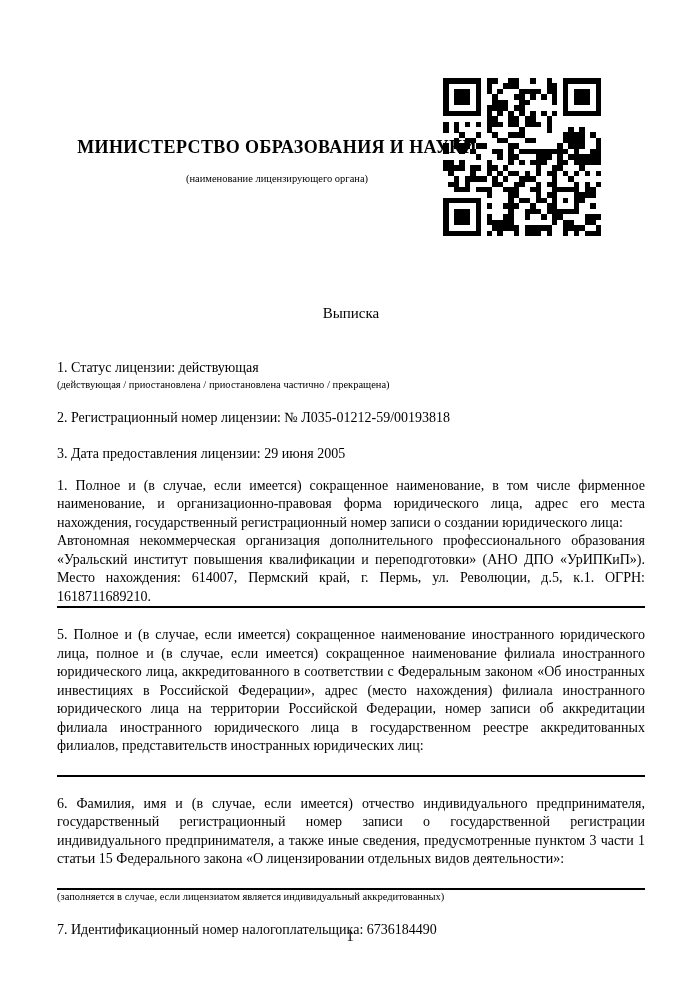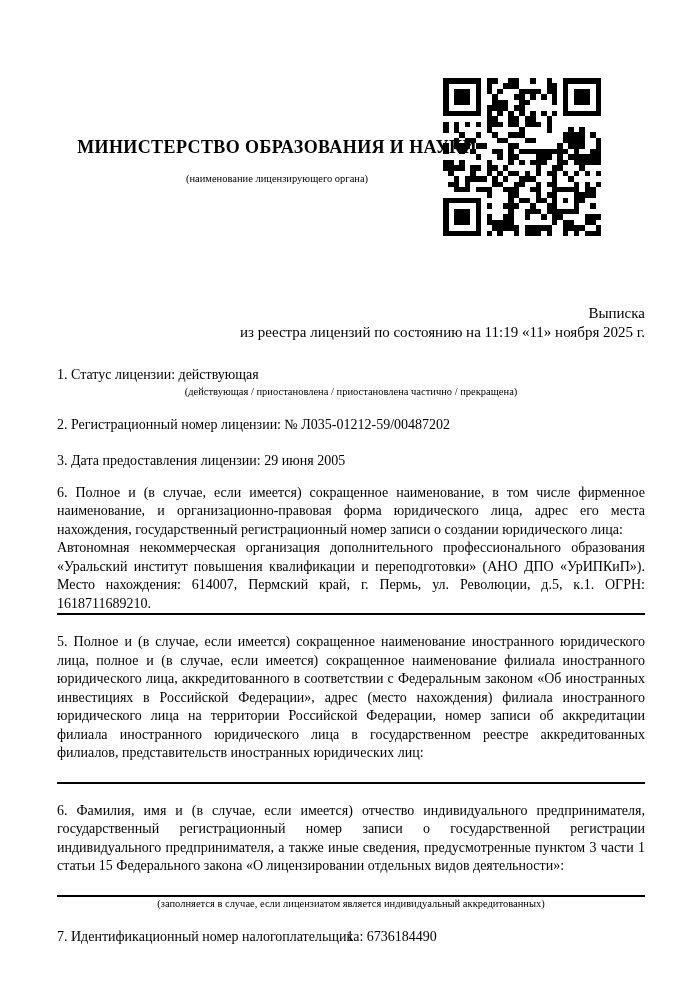--- a/index.html
+++ b/index.html
@@ -20,29 +20,29 @@
   }
   .ministry .m-line{
     font-size:18px;font-weight:bold;line-height:28px;letter-spacing:0.4px;
   }
   .org-caption{font-size:10.5px;line-height:13px;margin-top:11px;}
   .qr-box{
     position:absolute;top:78px;left:443px; 
     width:158px;height:158px;
   }
   .qr-box svg{display:block;width:158px;height:158px;}
-  .doc-title{margin-top:64px;text-align:right;font-size:15px;line-height:19px;}
-  .items{margin-top:24px;}
+  .doc-title{margin-top:64px;text-align:center;font-size:15px;line-height:19px;}
+  .items{margin-top:36px;}
   .item{font-size:14px;line-height:18.5px;}
   .item p{margin:0;}
   .mt{margin-top:18px;}
   .mt-lg{margin-top:13px;}
   .just{text-align:justify;}
   .note{
-    font-size:10.5px;line-height:13px;text-align:center;margin-top:1px;
+    font-size:10.5px;line-height:13px;margin-top:1px;
   }
   .rule{border-top:2px solid #000;height:0;}
   .rule.gap{margin-top:19px;}
   .page-num{
     position:absolute;left:0;bottom:44px;width:100%;
     text-align:center;font-size:14px;
   }
 </style>
 </head>
 <body>
@@ -466,40 +466,39 @@
         <rect x="119.86" y="152.55" width="5.50" height="5.50"></rect>
         <rect x="130.76" y="152.55" width="5.50" height="5.50"></rect>
         <rect x="141.66" y="152.55" width="5.50" height="5.50"></rect>
         <rect x="147.10" y="152.55" width="5.50" height="5.50"></rect>
         <rect x="152.55" y="152.55" width="5.50" height="5.50"></rect>
       </svg>
   </div>
 
   <div class="doc-title">
     <div>Выписка</div>
-    <div>из реестра лицензий по состоянию на 11:19 «11» ноября 2025 г.</div>
   </div>
 
   <div class="items">
 
     <div class="item">
       <p>1. Статус лицензии: действующая</p>
       <p class="note">(действующая / приостановлена / приостановлена частично / прекращена)</p>
     </div>
 
     <div class="item mt">
-      <p>2. Регистрационный номер лицензии: № Л035-01212-59/00487202</p>
+      <p>2. Регистрационный номер лицензии: № Л035-01212-59/00193818</p>
     </div>
 
     <div class="item mt">
       <p>3. Дата предоставления лицензии: 29 июня 2005</p>
     </div>
 
     <div class="item mt-lg">
-      <p class="just">6. Полное и (в случае, если имеется) сокращенное наименование, в том числе фирменное наименование, и организационно-правовая форма юридического лица, адрес его места нахождения, государственный регистрационный номер записи о создании юридического лица:</p>
+      <p class="just">1. Полное и (в случае, если имеется) сокращенное наименование, в том числе фирменное наименование, и организационно-правовая форма юридического лица, адрес его места нахождения, государственный регистрационный номер записи о создании юридического лица:</p>
       <p class="just">Автономная некоммерческая организация дополнительного профессионального образования «Уральский институт повышения квалификации и переподготовки» (АНО ДПО «УрИПКиП»). Место нахождения: 614007, Пермский край, г. Пермь, ул. Революции, д.5, к.1. ОГРН: 1618711689210.</p>
       <div class="rule"></div>
     </div>
 
     <div class="item mt">
       <p class="just">5. Полное и (в случае, если имеется) сокращенное наименование иностранного юридического лица, полное и (в случае, если имеется) сокращенное наименование филиала иностранного юридического лица, аккредитованного в соответствии с Федеральным законом «Об иностранных инвестициях в Российской Федерации», адрес (место нахождения) филиала иностранного юридического лица на территории Российской Федерации, номер записи об аккредитации филиала иностранного юридического лица в государственном реестре аккредитованных филиалов, представительств иностранных юридических лиц:</p>
       <div class="rule gap"></div>
     </div>
 
     <div class="item mt">

